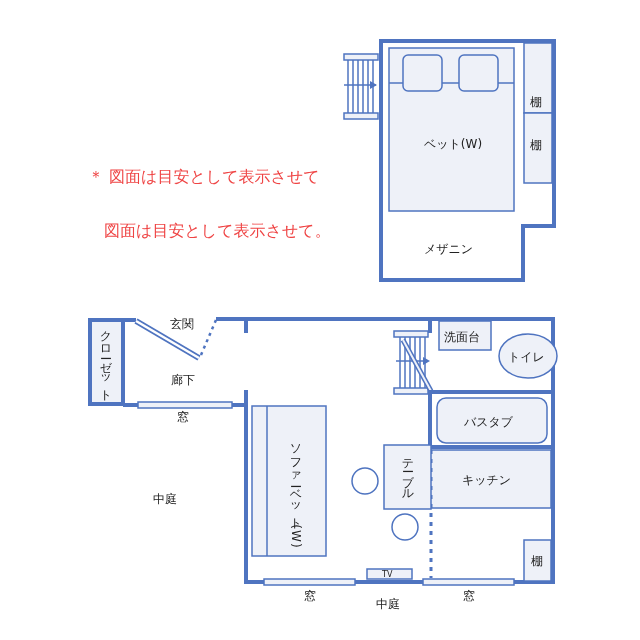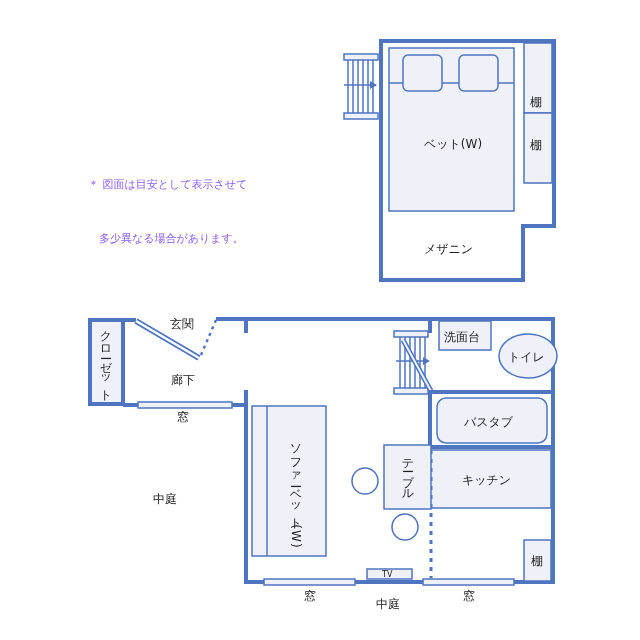--- a/index.html
+++ b/index.html
@@ -1,21 +1,21 @@
 <!DOCTYPE html>
 <html><head>
   <meta charset="utf-8">
   <style>
     html, body { margin: 0; padding: 0; background: #ffffff; }
     body { width: 640px; height: 640px; position: relative; overflow: hidden;
            font-family: "DejaVu Sans", "Liberation Sans", sans-serif; color: #222; }
     #plan { position: absolute; left: 0; top: 0; }
     .lbl { font-family: "DejaVu Sans", "Liberation Sans", sans-serif; font-size: 12px; fill: #222; }
-    .note { position: absolute; left: 88px; top: 140px; font-size: 11px; line-height: 18px;
-            color: #8b5cf6; white-space: pre; }
+    .note { position: absolute; left: 88px; top: 132px; font-size: 16px; line-height: 18px;
+            color: #ef4444; white-space: pre; }
     .note span { display: block; }
     .vt { writing-mode: vertical-rl; font-size: 12px; position: absolute; color: #222;
           letter-spacing: 1px; }
   </style>
 </head>
 <body>
 
 <svg id="plan" width="640" height="640" viewBox="0 0 640 640">
 
   <g>
@@ -140,14 +140,14 @@
   <text class="lbl" x="463" y="600">窓</text>
   <text class="lbl" x="376" y="608">中庭</text>
 </svg>
 
 <div class="vt" style="left:97px; top:322px;">クローゼット</div>
 <div class="vt" style="left:287px; top:435px;">ソファーベット(W)</div>
 <div class="vt" style="left:399px; top:450px;">テーブル</div>
 
 <div class="note">
   <span>＊ 図面は目安として表示させて</span>
-  <span>　多少異なる場合があります。</span>
+  <span>　図面は目安として表示させて。</span>
 </div>
 
 </body></html>

